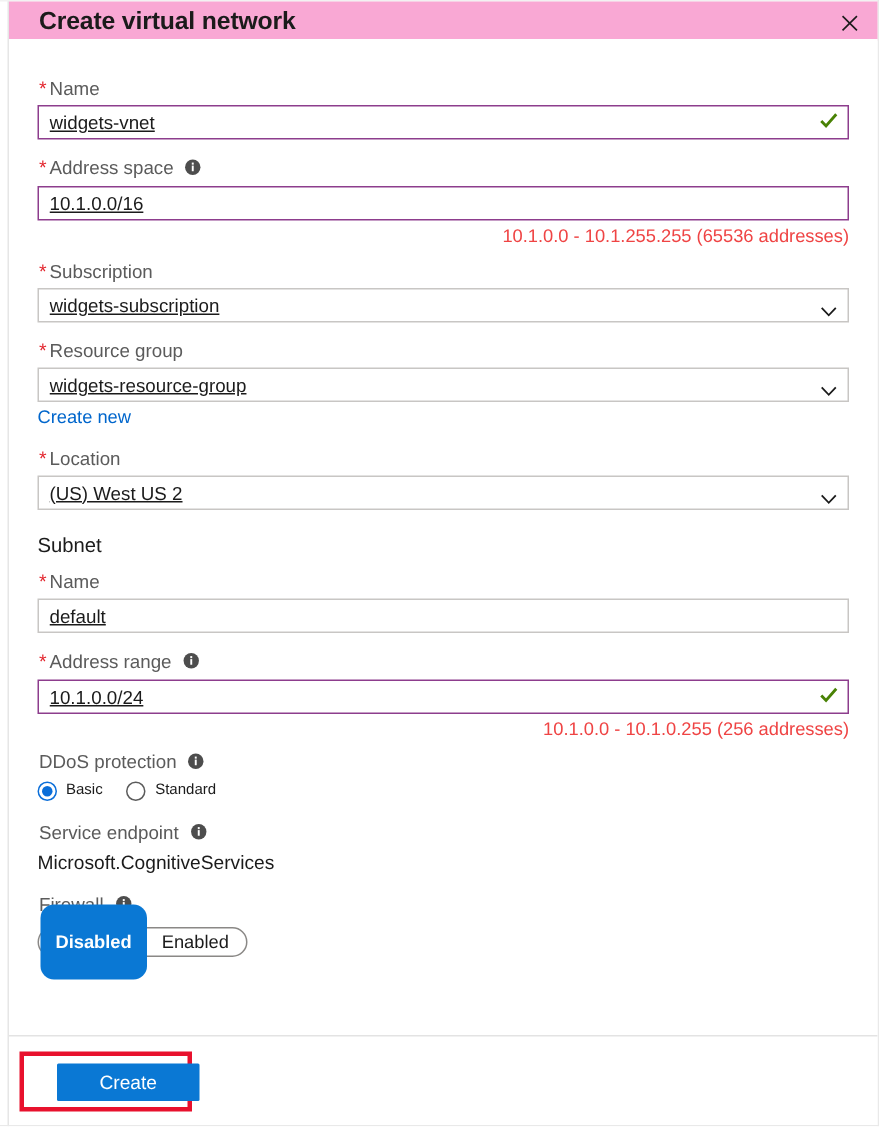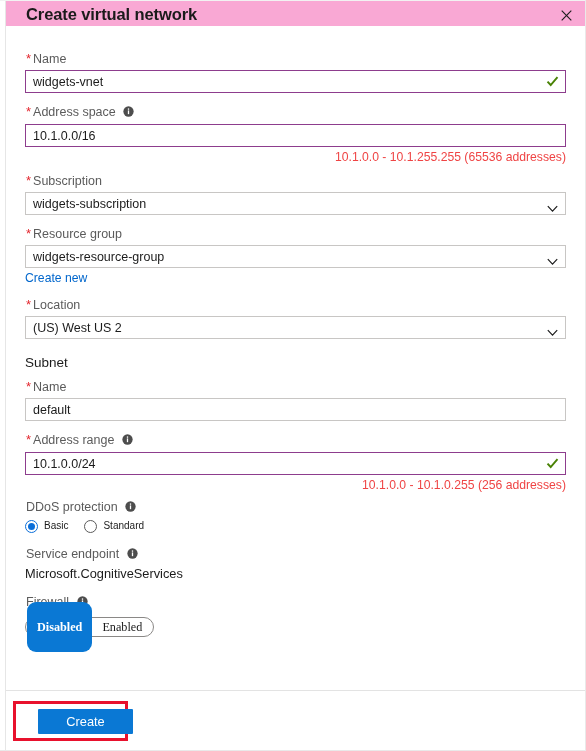--- a/index.html
+++ b/index.html
@@ -133,20 +133,21 @@
     height: 23px;
     border: 1px solid #c8c6c4;
     background: #ffffff;
     font-family: "Liberation Sans", sans-serif;
     font-size: 12.5px;
     color: #1b1b1b;
     padding: 0 24px 0 7px;
     line-height: 21px;
     outline: none;
     border-radius: 0;
+    text-decoration: underline;
   }
   .txt.valid { border-color: #8d3d8d; }
   .check-icon {
     position: absolute;
     right: 7px;
     top: 4px;
     pointer-events: none;
   }
   .chev-icon {
     position: absolute;
@@ -241,21 +242,20 @@
   .pill-opt {
     font-size: 12.2px;
     line-height: 18px;
     height: 18px;
     padding: 16px 10px;
     border-radius: 9px;
     color: #1b1b1b;
     cursor: pointer;
     white-space: nowrap;
     user-select: none;
-    font-family: Liberation Serif, serif;
   }
   .pill-opt.on {
     background: #0a78d4;
     color: #ffffff;
     font-weight: bold;
   }
 
   
   .footer {
     position: absolute;

